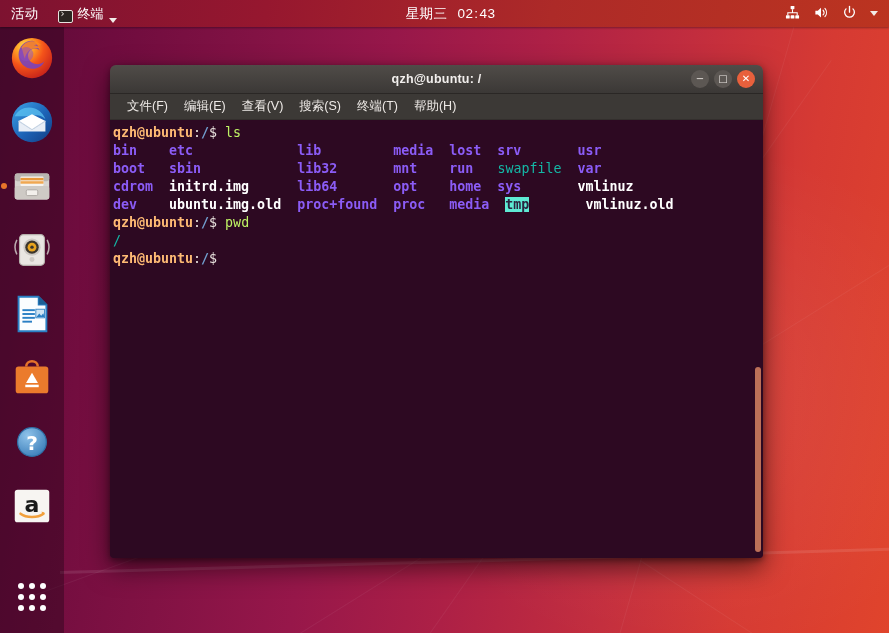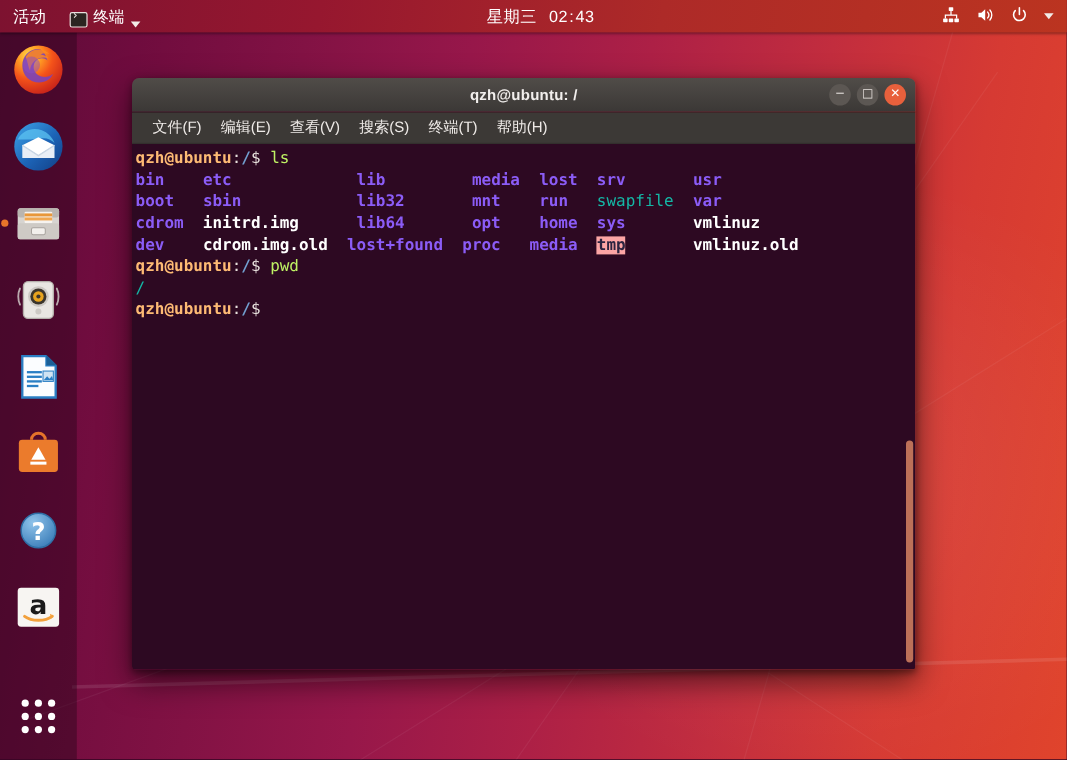--- a/index.html
+++ b/index.html
@@ -129,21 +129,21 @@
     white-space:pre; margin:0; padding:0;
   }
   .c-user  { color:#fdba74; font-weight:bold; }
   .c-colon { color:#e7e0dc; }
   .c-path  { color:#729fcf; font-weight:bold; }
   .c-dollar{ color:#e7e0dc; }
   .c-cmd   { color:#bef264; }
   .c-dir   { color:#8b5cf6; font-weight:bold; }
   .c-link  { color:#ffffff; font-weight:bold; }
   .c-file  { color:#14b8a6; }
-  .c-tmp   { color:#2b2340; background:#fca5a5; font-weight:bold; }
+  .c-tmp   { color:#2b2340; background:#5eead4; font-weight:bold; }
 
   #scrollbar {
     position:absolute; right:2px; top:0; width:6px; height:100%;
   }
   #scrollthumb {
     position:absolute; right:0; bottom:6px; width:6px; height:185px;
     background:#c4765c; border-radius:3px; opacity:0.95;
   }
 </style>
 </head>
@@ -344,21 +344,21 @@
     <div class="mi">搜索(S)</div>
     <div class="mi">终端(T)</div>
     <div class="mi">帮助(H)</div>
   </div>
 
   <div id="termbody">
     <pre id="termtext"><span class="c-user">qzh@ubuntu</span><span class="c-colon">:</span><span class="c-path">/</span><span class="c-dollar">$</span><span class="c-cmd"> ls</span>
 <span class="c-dir">bin</span>    <span class="c-dir">etc</span>             <span class="c-dir">lib</span>         <span class="c-dir">media</span>  <span class="c-dir">lost</span>  <span class="c-dir">srv</span>       <span class="c-dir">usr</span>
 <span class="c-dir">boot</span>   <span class="c-dir">sbin</span>            <span class="c-dir">lib32</span>       <span class="c-dir">mnt</span>    <span class="c-dir">run</span>   <span class="c-file">swapfile</span>  <span class="c-dir">var</span>
 <span class="c-dir">cdrom</span>  <span class="c-link">initrd.img</span>      <span class="c-dir">lib64</span>       <span class="c-dir">opt</span>    <span class="c-dir">home</span>  <span class="c-dir">sys</span>       <span class="c-link">vmlinuz</span>
-<span class="c-dir">dev</span>    <span class="c-link">cdrom.img.old</span>  <span class="c-dir">lost+found</span>  <span class="c-dir">proc</span>   <span class="c-dir">media</span>  <span class="c-tmp">tmp</span>       <span class="c-link">vmlinuz.old</span>
+<span class="c-dir">dev</span>    <span class="c-link">ubuntu.img.old</span>  <span class="c-dir">proc+found</span>  <span class="c-dir">proc</span>   <span class="c-dir">media</span>  <span class="c-tmp">tmp</span>       <span class="c-link">vmlinuz.old</span>
 <span class="c-user">qzh@ubuntu</span><span class="c-colon">:</span><span class="c-path">/</span><span class="c-dollar">$</span><span class="c-cmd"> pwd</span>
 <span class="c-file">/</span>
 <span class="c-user">qzh@ubuntu</span><span class="c-colon">:</span><span class="c-path">/</span><span class="c-dollar">$</span> 
 </pre>
     <div id="scrollbar">
       <div id="scrollthumb"></div>
     </div>
   </div>
 </div>
 

